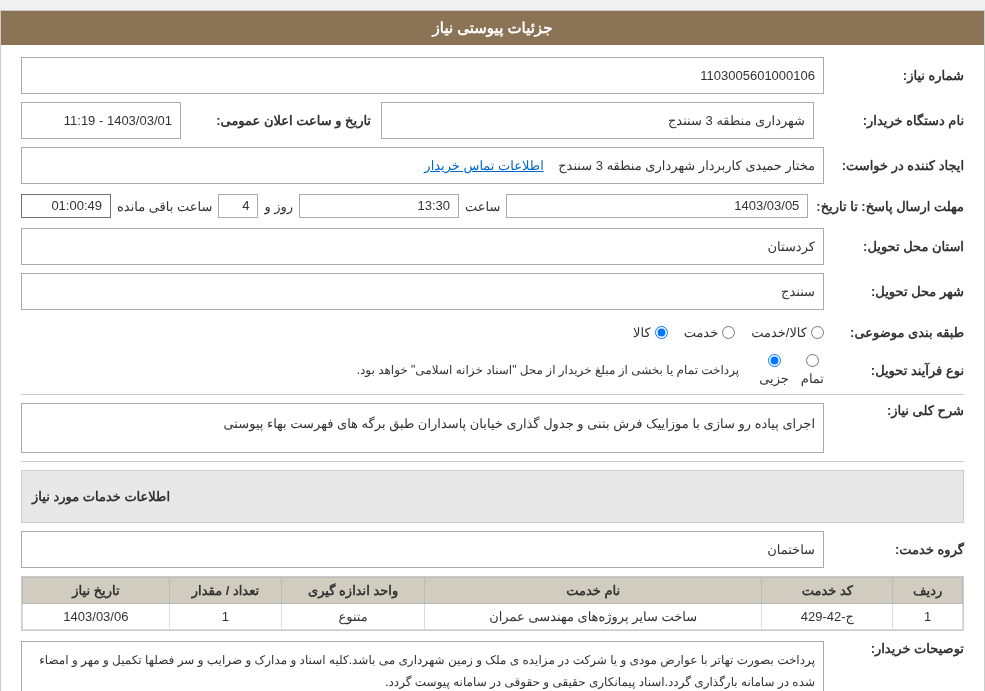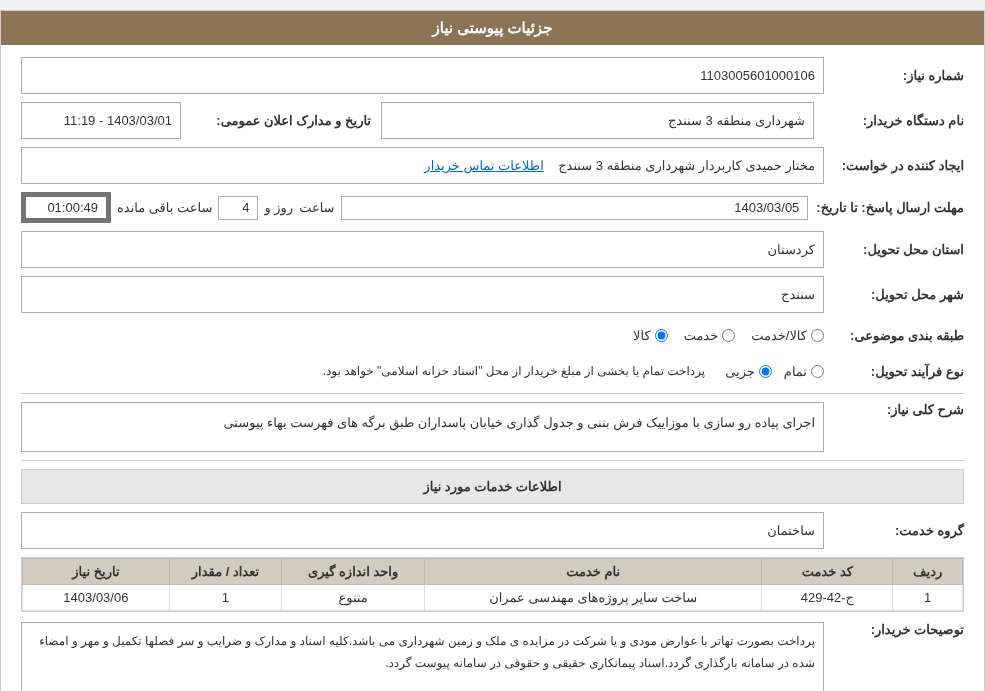--- a/index.html
+++ b/index.html
@@ -78,35 +78,36 @@
       gap: 16px;
       flex: 1;
     }
     .radio-item {
       display: flex;
       align-items: center;
       gap: 4px;
     }
     .remaining-box {
       background: #fff;
-      border: 5px solid #737373;
+      border: 1px solid #737373;
       padding: 3px 8px;
       min-height: 24px;
       min-width: 90px;
     }
     .purchase-type-row {
       display: flex;
       align-items: center;
       gap: 12px;
       flex: 1;
     }
     .purchase-radio-item {
       display: flex;
       align-items: center;
       gap: 4px;
+      flex-direction: column;
     }
     .purchase-text {
       font-size: 12px;
       color: #333;
       flex: 1;
       text-align: right;
       padding-right: 8px;
     }
     .section-divider {
       border: none;
@@ -117,23 +118,23 @@
       border: 1px solid #aaa;
       padding: 8px;
       min-height: 50px;
       text-align: right;
       line-height: 1.8;
       flex: 1;
     }
     .section-title {
       background: #e8e8e8;
       border: 1px solid #ccc;
-      padding: 9px 10px;
+      padding: 18px 10px;
       font-weight: bold;
-      text-align: center;
+      text-align: left;
       margin-bottom: 8px;
     }
     .table-container {
       border: 1px solid #ccc;
       margin-bottom: 10px;
     }
     table {
       width: 100%;
       border-collapse: collapse;
     }
@@ -195,38 +196,39 @@
     <div class="row">
       <span class="label">شماره نیاز:</span>
       <div class="value-box">1103005601000106</div>
     </div>
 
     <div class="row" style="gap:10px;">
 
       <span class="label">نام دستگاه خریدار:</span>
       <div class="value-box" style="flex:1;">شهرداری منطقه 3 سنندج</div>
 
-      <span class="label" style="min-width:180px;">تاریخ و مدارک اعلان عمومی:</span>
+      <span class="label" style="min-width:180px;">تاریخ و ساعت اعلان عمومی:</span>
       <div class="value-box" style="min-width:160px; flex:0 0 auto;">1403/03/01 - 11:19</div>
     </div>
 
     <div class="row">
       <span class="label">ایجاد کننده در خواست:</span>
       <div class="value-box" style="flex:1;">
         <span>مختار حمیدی کاربردار شهرداری منطقه 3 سنندج</span>
         &nbsp;&nbsp;
         <span class="link-text">اطلاعات تماس خریدار</span>
       </div>
     </div>
 
     <div class="row">
       <span class="label">مهلت ارسال پاسخ: تا تاریخ:</span>
       <div class="date-row" style="flex:1;">
         <div class="date-box date-main" style="border:1px solid #aaa; padding:3px 8px;">1403/03/05</div>
         <span>ساعت</span>
+        <div class="date-box time-box" style="border:1px solid #aaa; padding:3px 8px; min-width:70px;">13:30</div>
         <span>روز و</span>
         <div class="date-box" style="border:1px solid #aaa; padding:3px 8px; min-width:40px;">4</div>
         <span>ساعت باقی مانده</span>
         <div class="remaining-box">01:00:49</div>
       </div>
     </div>
 
     <div class="row">
       <span class="label">استان محل تحویل:</span>
       <div class="value-box">کردستان</div>

